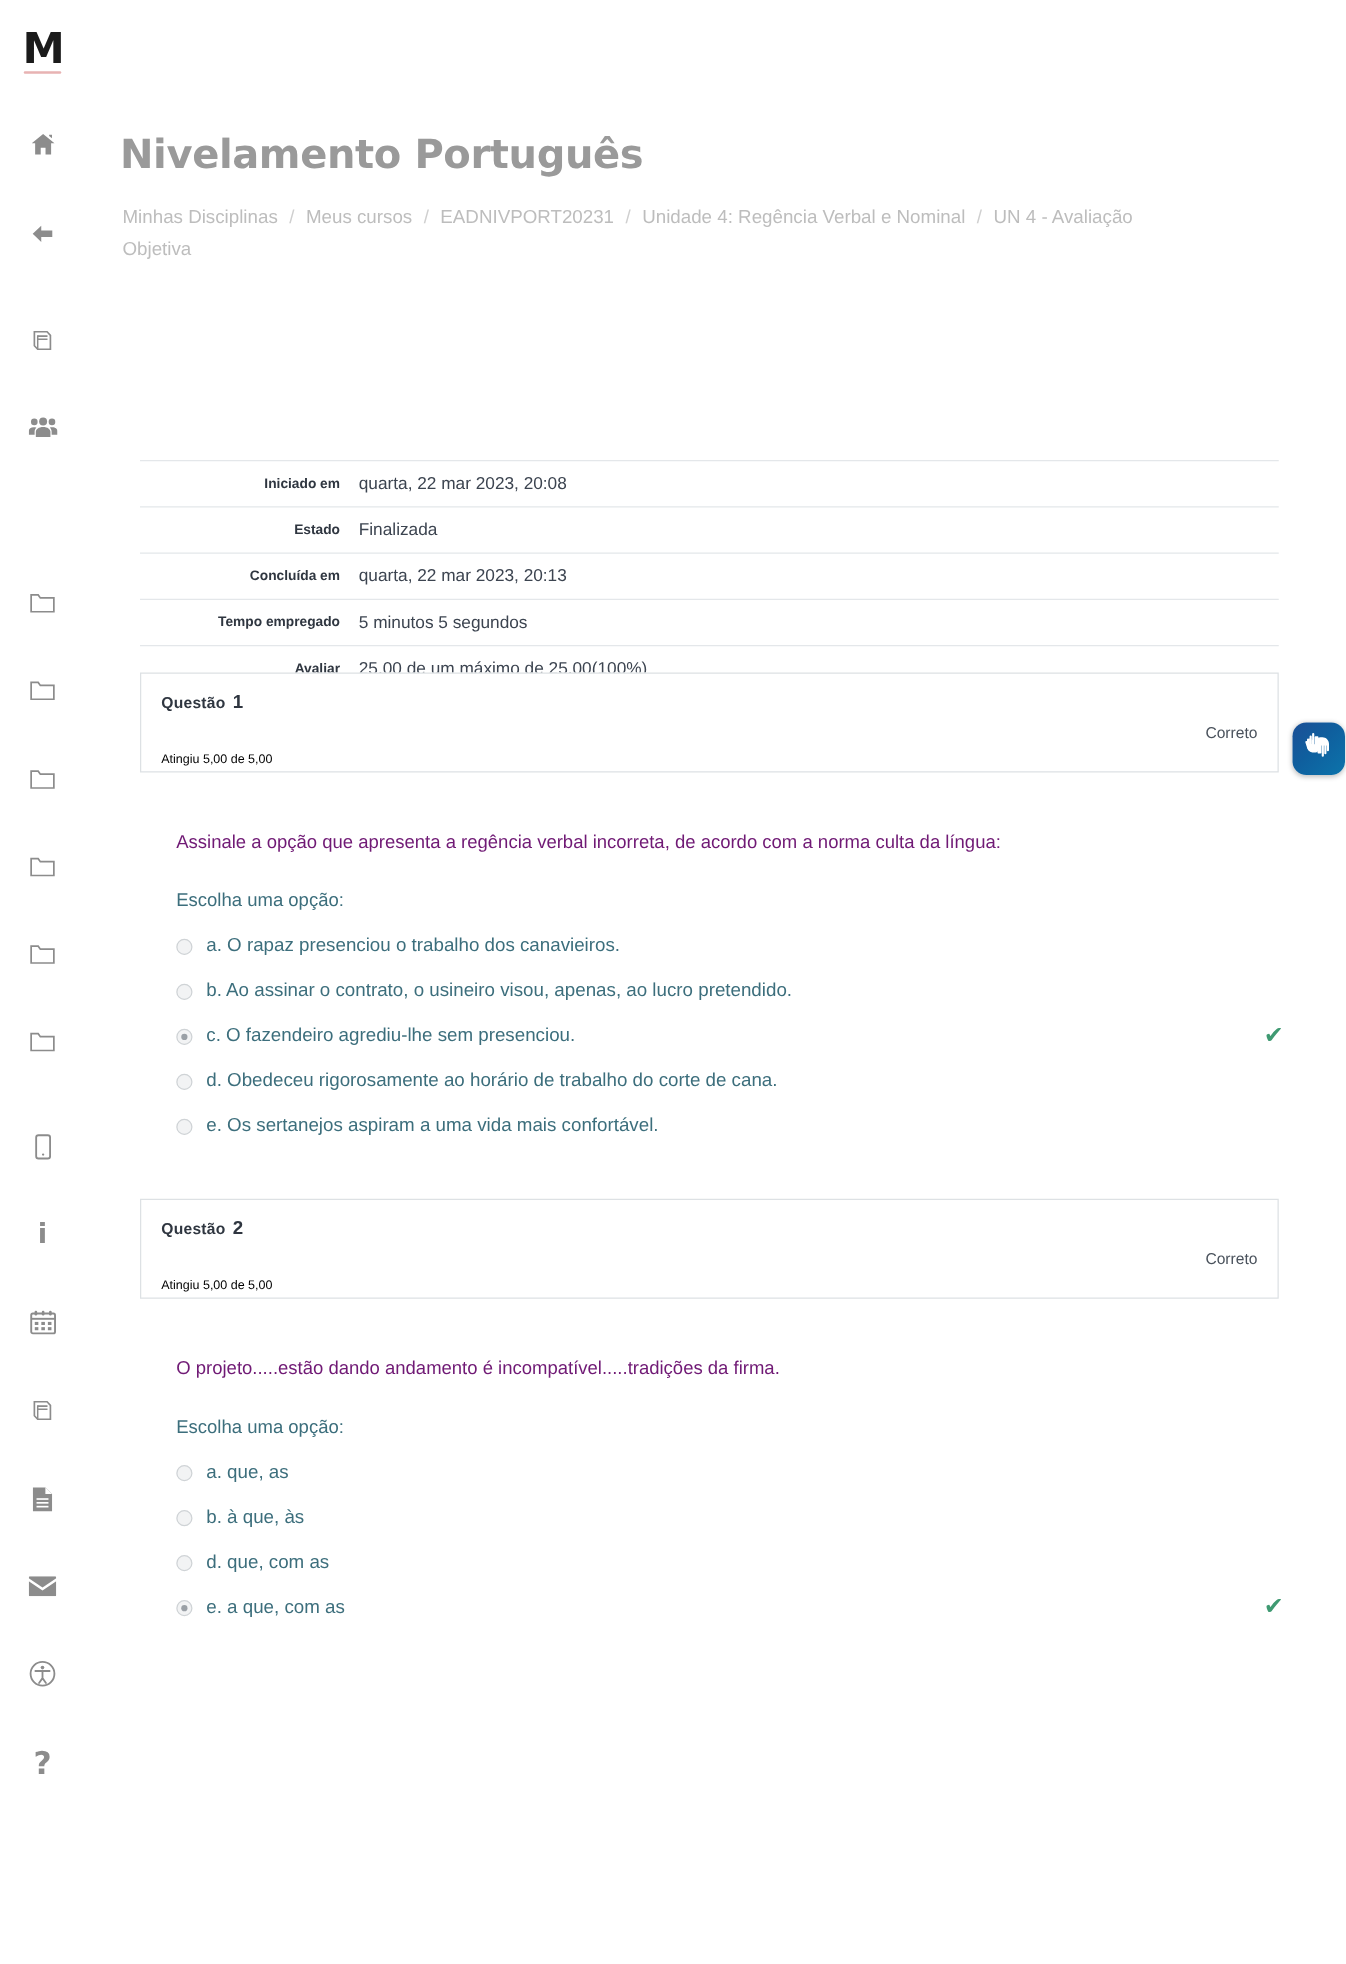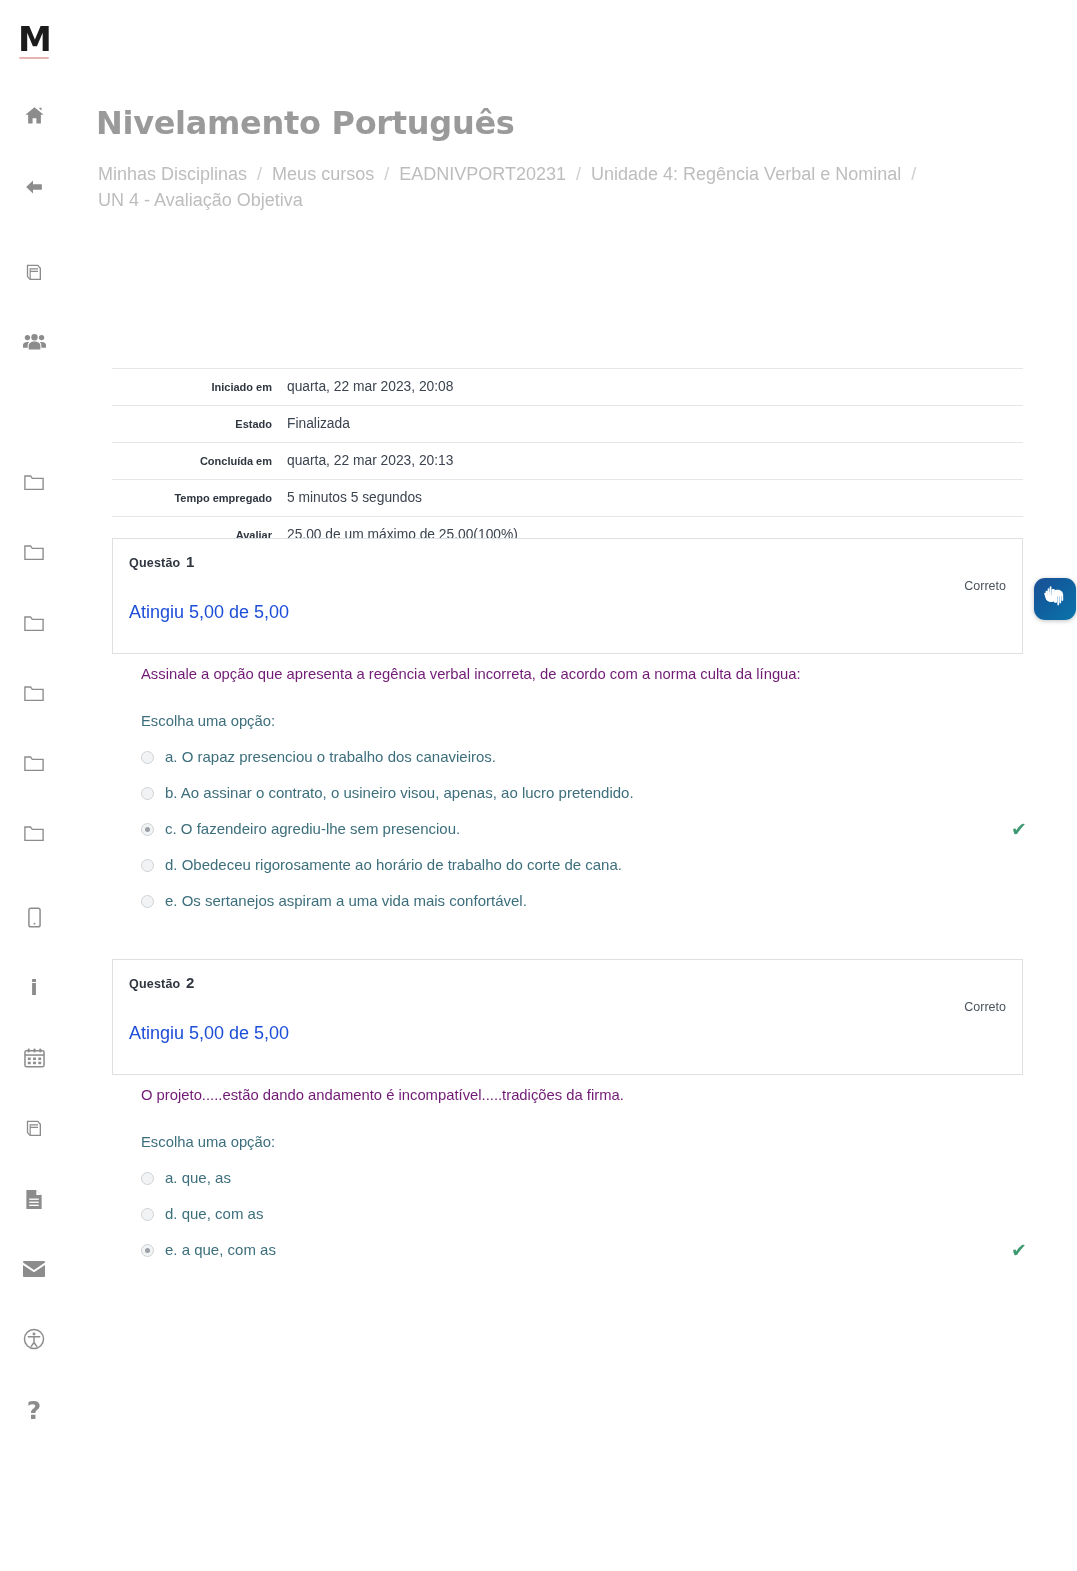--- a/index.html
+++ b/index.html
@@ -81,21 +81,21 @@
     font-weight: 700;
     color: #9a9a9a;
     letter-spacing: -0.3px;
   }
 
   .breadcrumb {
     position: absolute;
     left: 30px;
     top: 161px;
     width: 840px;
-    font-size: 18px;
+    font-size: 15px;
     line-height: 26px;
     color: #bdbdbd;
     font-weight: 400;
   }
   .breadcrumb .crumb { color: #bdbdbd; text-decoration: none; }
   .breadcrumb .sep { color: #cfcfcf; padding: 0 5px; }
 
   
   .summary {
     position: absolute;
@@ -125,43 +125,43 @@
     vertical-align: top;
   }
 
   
   .qbox {
     position: absolute;
     left: 44px;
     width: 911px;
     border: 1px solid #dde1e4;
     background: #ffffff;
-    padding: 14px 16px 30px 16px;
+    padding: 14px 16px 4px 16px;
   }
   .qbox .qno {
     font-size: 12.5px;
     font-weight: 700;
     color: #2f3640;
     letter-spacing: .2px;
     margin-bottom: 9px;
   }
   .qbox .qno b {
     font-size: 15px;
     font-weight: 700;
     padding-left: 2px;
   }
   .qbox .qstate {
     font-size: 12.5px;
     color: #4a525c;
     margin-bottom: 9px;
     text-align: right;
   }
   .qbox .qgrade {
-    font-size: 18px;
-    color: #1d4ed8;
+    font-size: 10px;
+    color: #000000;
   }
 
   .qbody {
     position: absolute;
     left: 44px;
     width: 940px;
   }
   .qtext {
     font-size: 14.8px;
     color: #701a75;
@@ -497,20 +497,24 @@
   <div class="qbody" style="top:1083px">
     <div class="qtext">O projeto.....estão dando andamento é incompatível.....tradições da firma.</div>
     <div class="qprompt">Escolha uma opção:</div>
     <div class="answers">
 
       <div class="answer">
         <span class="radio"></span>
         <span class="answer-label">a. que, as</span>
       </div>
 
+      <div class="answer">
+        <span class="radio"></span>
+        <span class="answer-label">b. à que, às</span>
+      </div>
 
 
       <div class="answer">
         <span class="radio"></span>
         <span class="answer-label">d. que, com as</span>
       </div>
 
       <div class="answer">
         <span class="radio checked"></span>
         <span class="answer-label">e. a que, com as</span>

